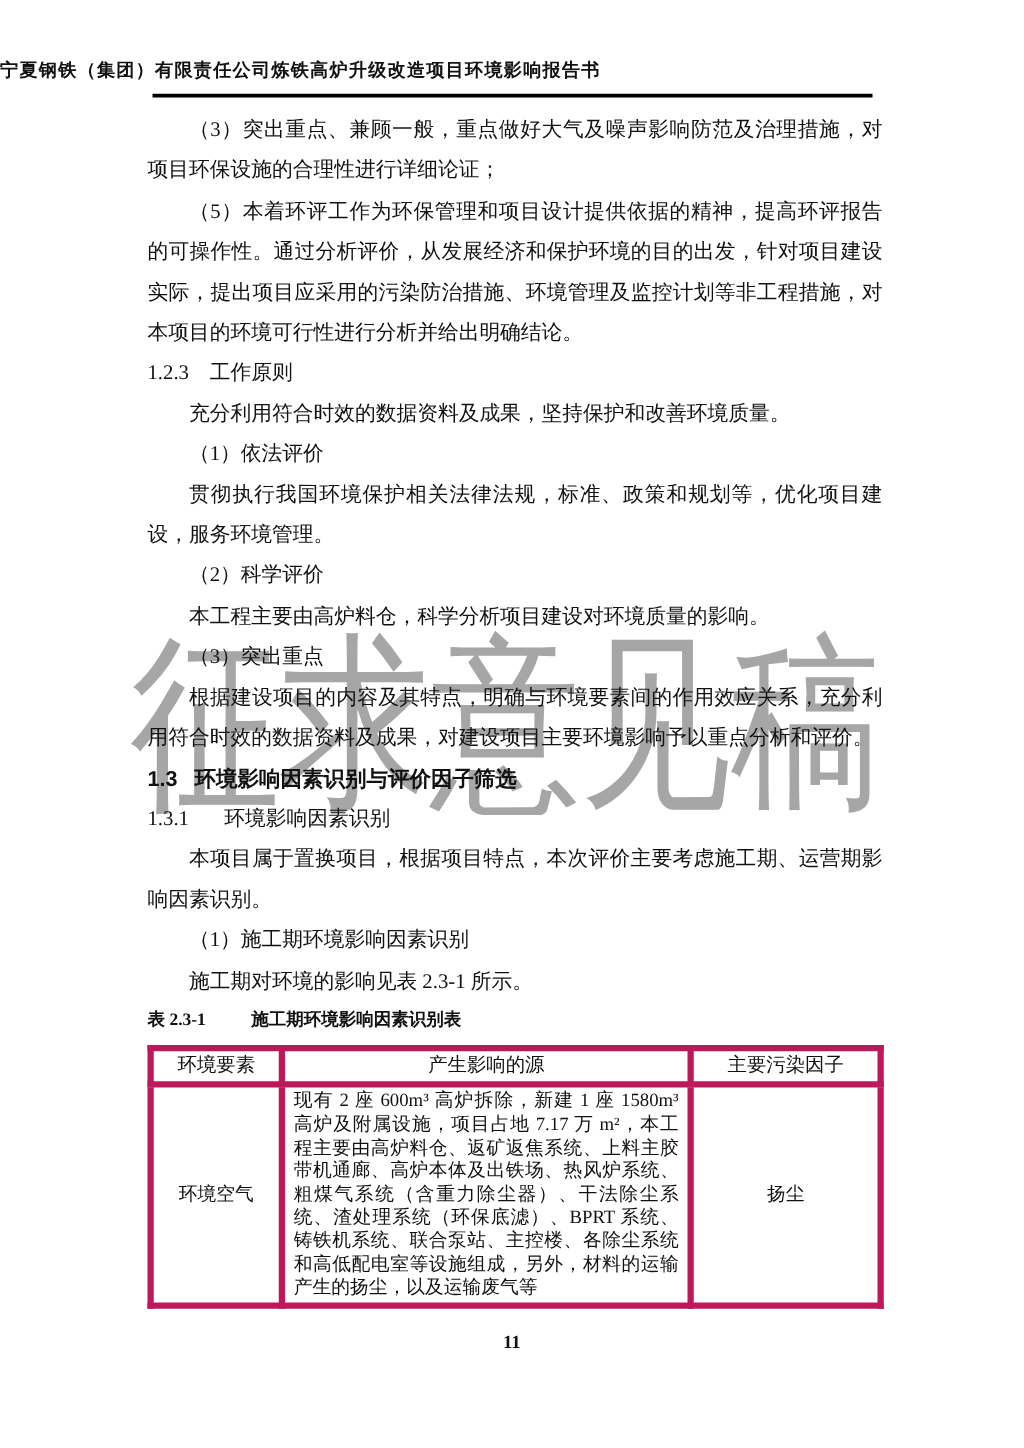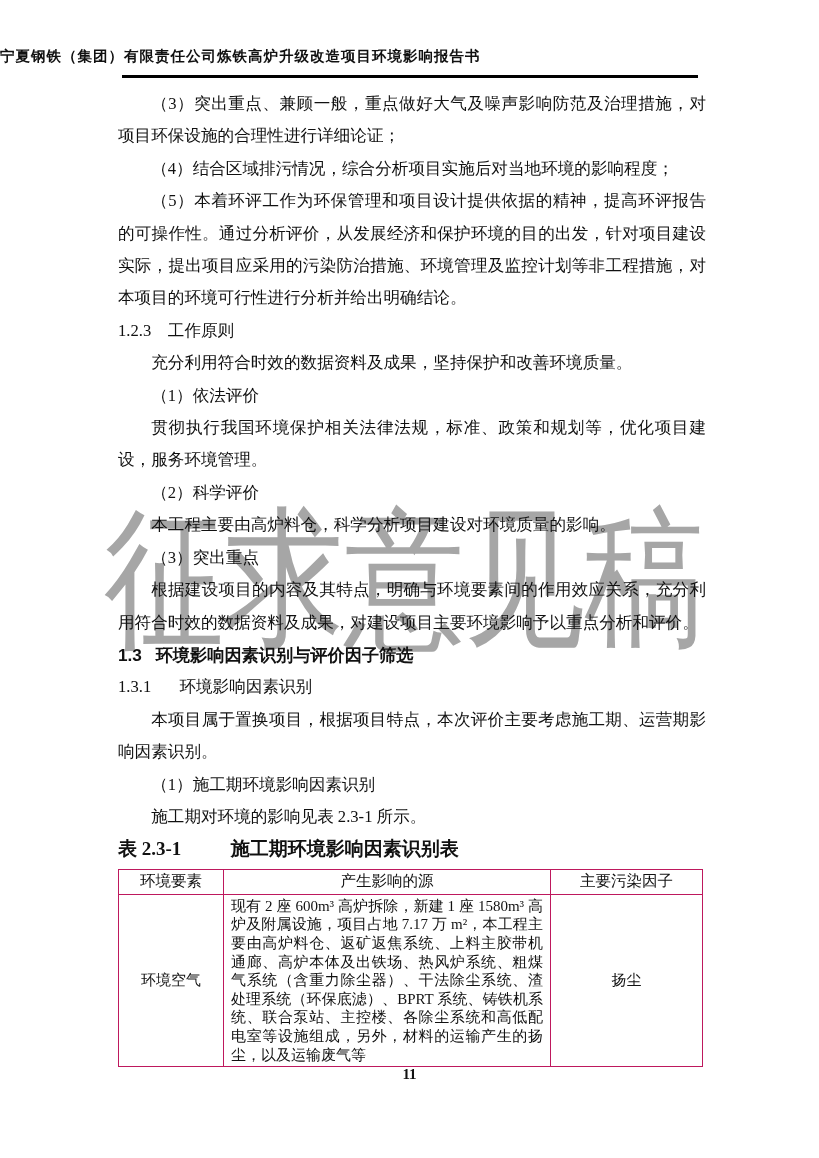--- a/index.html
+++ b/index.html
@@ -29,27 +29,27 @@
   .indent{text-indent:2em;}
   .h3{padding-left:2em;}
   .h3 .hnum{margin-right:1em;}
   .h2{
     padding-left:0.5em;font-weight:bold;font-size:17.2px;
     font-family:"Liberation Sans","DejaVu Sans",sans-serif;
   }
   .h2 .hnum{margin-right:0.8em;}
   .h3b{padding-left:2em;}
   .h3b .hnum{margin-right:1.7em;}
-  .caption{padding-left:0.8em;font-weight:bold;font-size:19px;}
+  .caption{padding-left:0.8em;font-weight:bold;font-size:14px;}
   .caption .cap-label{margin-right:2.6em;}
   .impact-table{
     border-collapse:collapse;width:584px;margin-top:3px;
     font-size:15px;line-height:18.6px;table-layout:fixed;
   }
-  .impact-table th,.impact-table td{border:1px solid #be185d;}
+  .impact-table th,.impact-table td{border:5px solid #be185d;}
   .impact-table th{
     font-weight:normal;font-size:15.5px;height:24px;text-align:center;padding:0;
   }
   .col-element{width:105px;}
   .col-source{width:327px;}
   .col-pollutant{width:152px;}
   td.center-cell{text-align:center;vertical-align:middle;}
   td.source-cell{text-align:justify;vertical-align:middle;padding:2px 7px;}
   .page-number{
     position:absolute;top:1066px;left:0;width:100%;z-index:1;
@@ -61,21 +61,20 @@
 
 <div class="page">
 
   <div class="watermark">征求意见稿</div>
 
   <div class="doc-header">宁夏钢铁（集团）有限责任公司炼铁高炉升级改造项目环境影响报告书</div>
   <div class="header-rule"></div>
 
   <div class="content">
     <p class="indent">（3）突出重点、兼顾一般，重点做好大气及噪声影响防范及治理措施，对项目环保设施的合理性进行详细论证；</p>
-    <p class="indent">（4）结合区域排污情况，综合分析项目实施后对当地环境的影响程度；</p>
     <p class="indent">（5）本着环评工作为环保管理和项目设计提供依据的精神，提高环评报告的可操作性。通过分析评价，从发展经济和保护环境的目的出发，针对项目建设实际，提出项目应采用的污染防治措施、环境管理及监控计划等非工程措施，对本项目的环境可行性进行分析并给出明确结论。</p>
 
     <p class="h3"><span class="hnum">1.2.3</span><span>工作原则</span></p>
 
     <p class="indent">充分利用符合时效的数据资料及成果，坚持保护和改善环境质量。</p>
     <p class="indent">（1）依法评价</p>
     <p class="indent">贯彻执行我国环境保护相关法律法规，标准、政策和规划等，优化项目建设，服务环境管理。</p>
     <p class="indent">（2）科学评价</p>
     <p class="indent">本工程主要由高炉料仓，科学分析项目建设对环境质量的影响。</p>
     <p class="indent">（3）突出重点</p>

